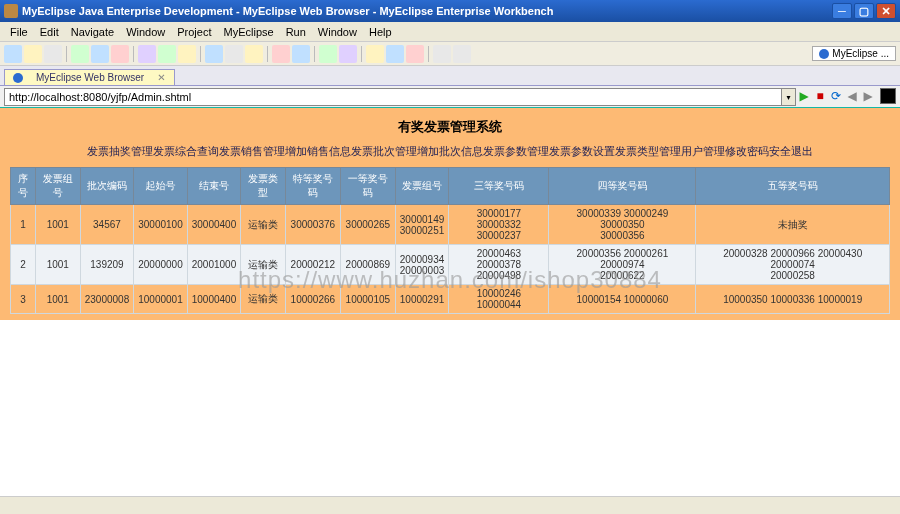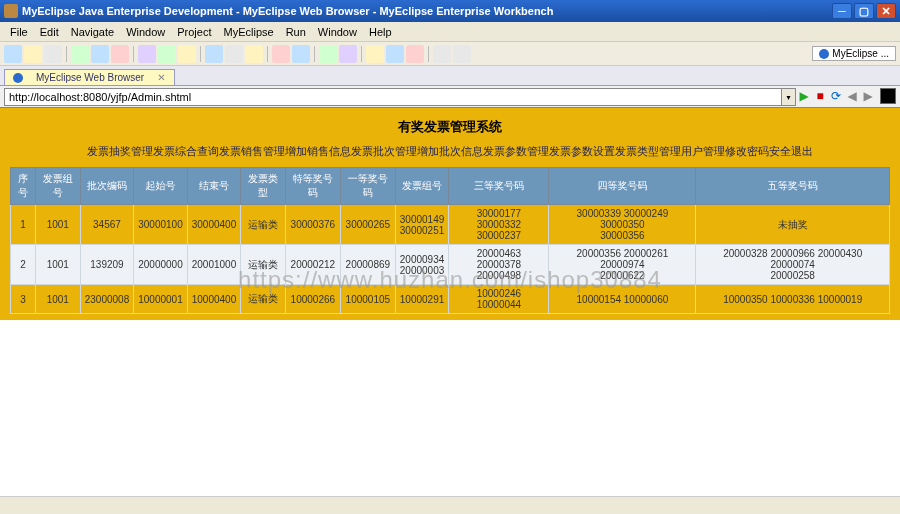--- a/index.html
+++ b/index.html
@@ -22,21 +22,21 @@
 .tab .x { color: #888; cursor: pointer; }
 .addrbar { background: #f0f0f0; height: 22px; display: flex; align-items: flex-start; padding: 2px 4px; border-bottom: 1px solid #14b8a6; }
 .addr-input { flex: 1; height: 18px; border: 1px solid #888; background: #fff; padding: 0 4px; font-size: 11px; }
 .addr-dd { width: 14px; height: 18px; border: 1px solid #888; border-left: none; background: #ece9d8; display: flex; align-items: center; justify-content: center; font-size: 8px; cursor: pointer; }
 .nav-ico { width: 16px; height: 16px; display: flex; align-items: center; justify-content: center; cursor: pointer; font-size: 12px; }
 .go { color: #2a2; }
 .stop { color: #c00; }
 .refresh { color: #06c; }
 .back { color: #888; }
 .color-sw { width: 16px; height: 16px; background: #000; border: 1px solid #666; margin-left: 4px; }
-.page { background: #eab308; padding: 6px 10px; }
+.page { background: #fdba74; padding: 6px 10px; }
 .page-title { text-align: center; font-weight: bold; font-size: 13px; padding: 4px 0 8px; }
 .topnav { display: flex; justify-content: center; font-size: 11px; color: #225; padding-bottom: 8px; }
 .topnav span { cursor: pointer; }
 table.data { width: 100%; border-collapse: collapse; font-size: 10px; }
 table.data th { background: #6d96bb; color: #fff; border: 1px solid #789; padding: 4px 2px; text-align: center; font-weight: normal; }
 table.data td { border: 1px solid #cfd8df; padding: 3px 4px; text-align: center; color: #333; white-space: pre-line; }
 table.data tr.alt td { background: #eef2f6; }
 .watermark { position: absolute; left: 50%; top: 266px; transform: translate(-50%, 0); font-size: 24px; color: #999; opacity: 0.6; font-family: sans-serif; letter-spacing: 1px; pointer-events: none; }
 .statusbar { position: absolute; bottom: 0; left: 0; right: 0; height: 18px; background: #ece9d8; border-top: 1px solid #ccc; }
 

